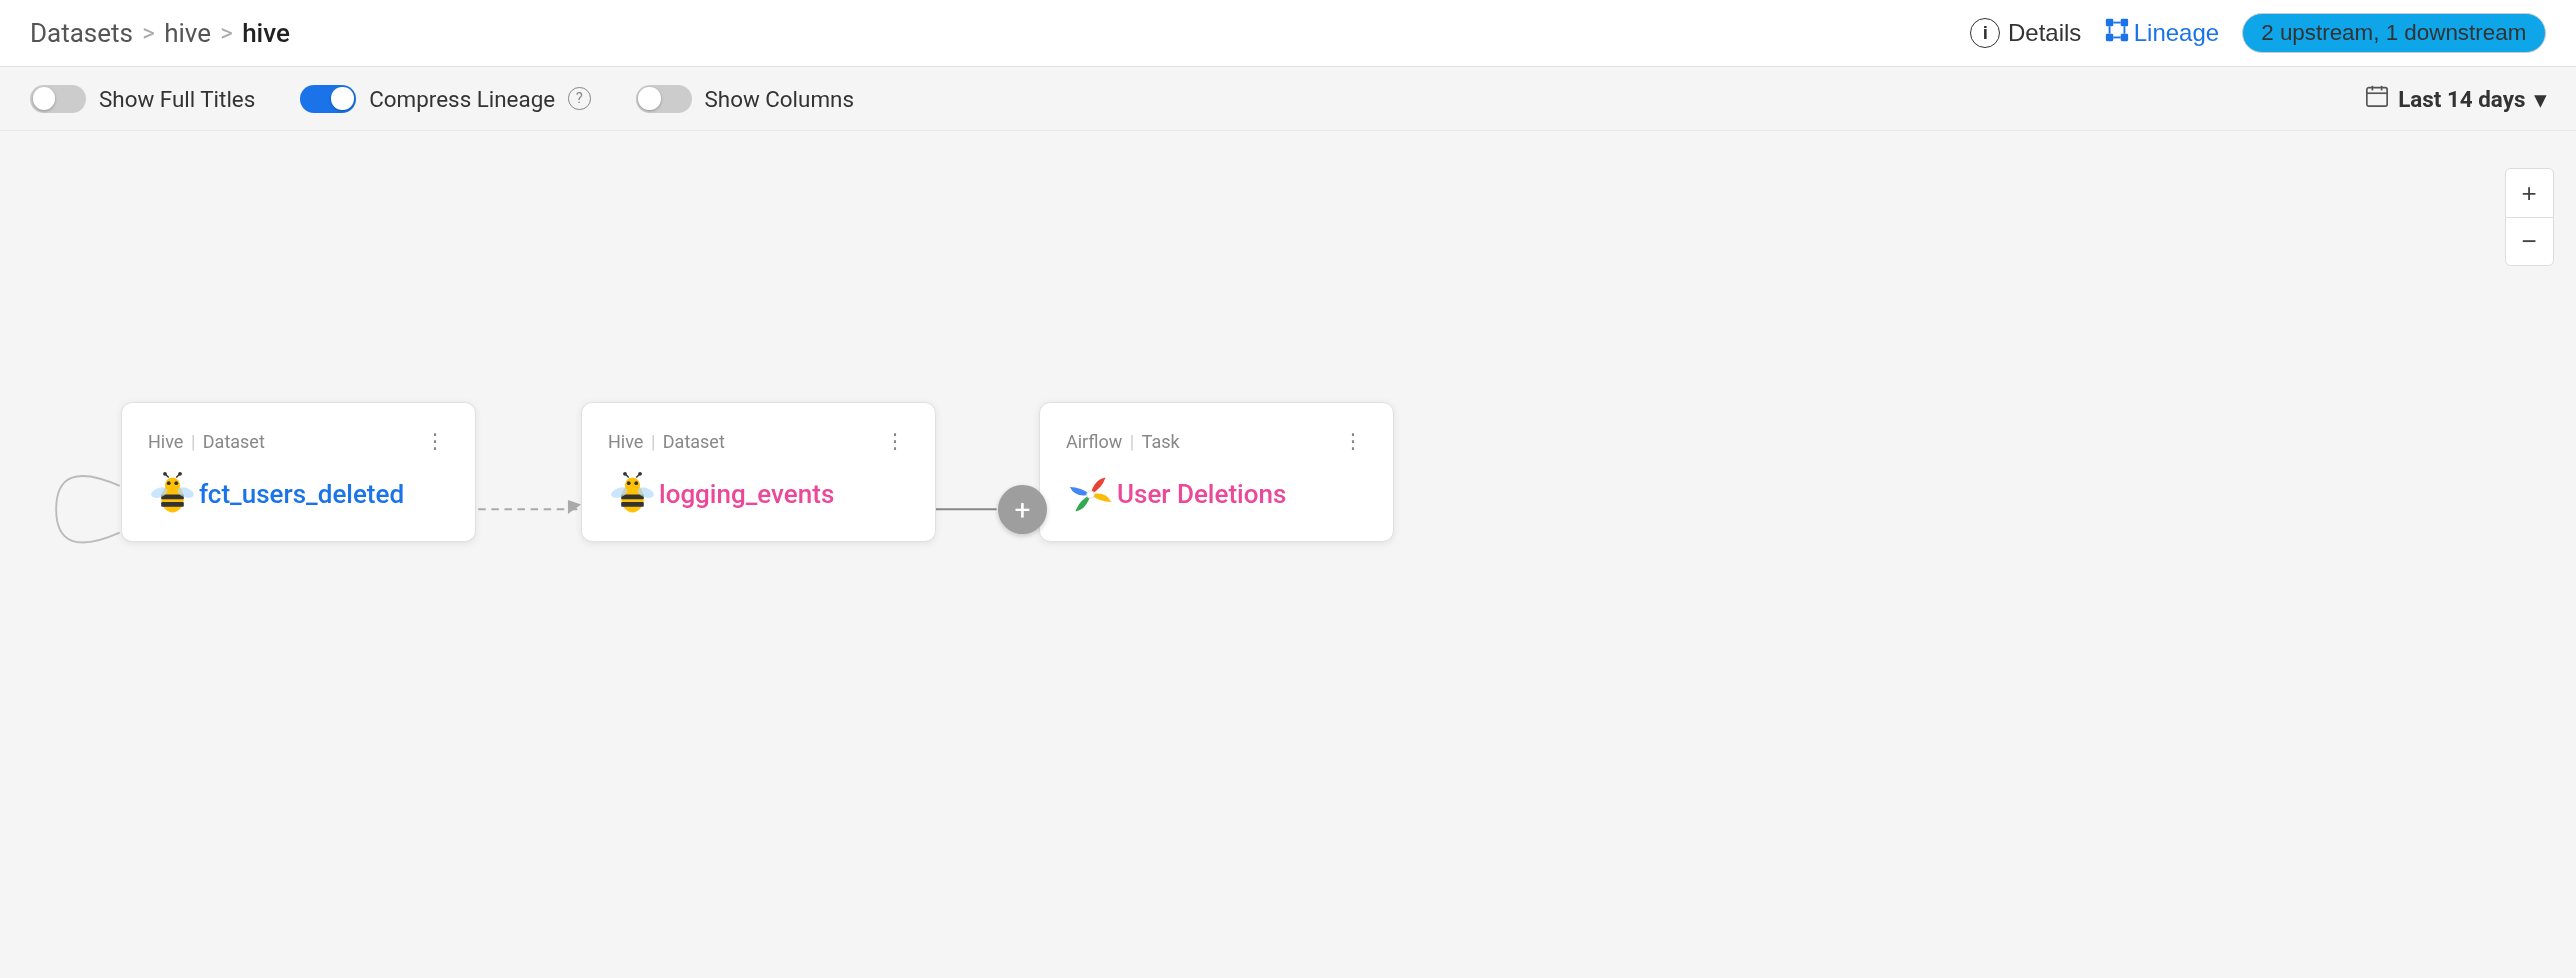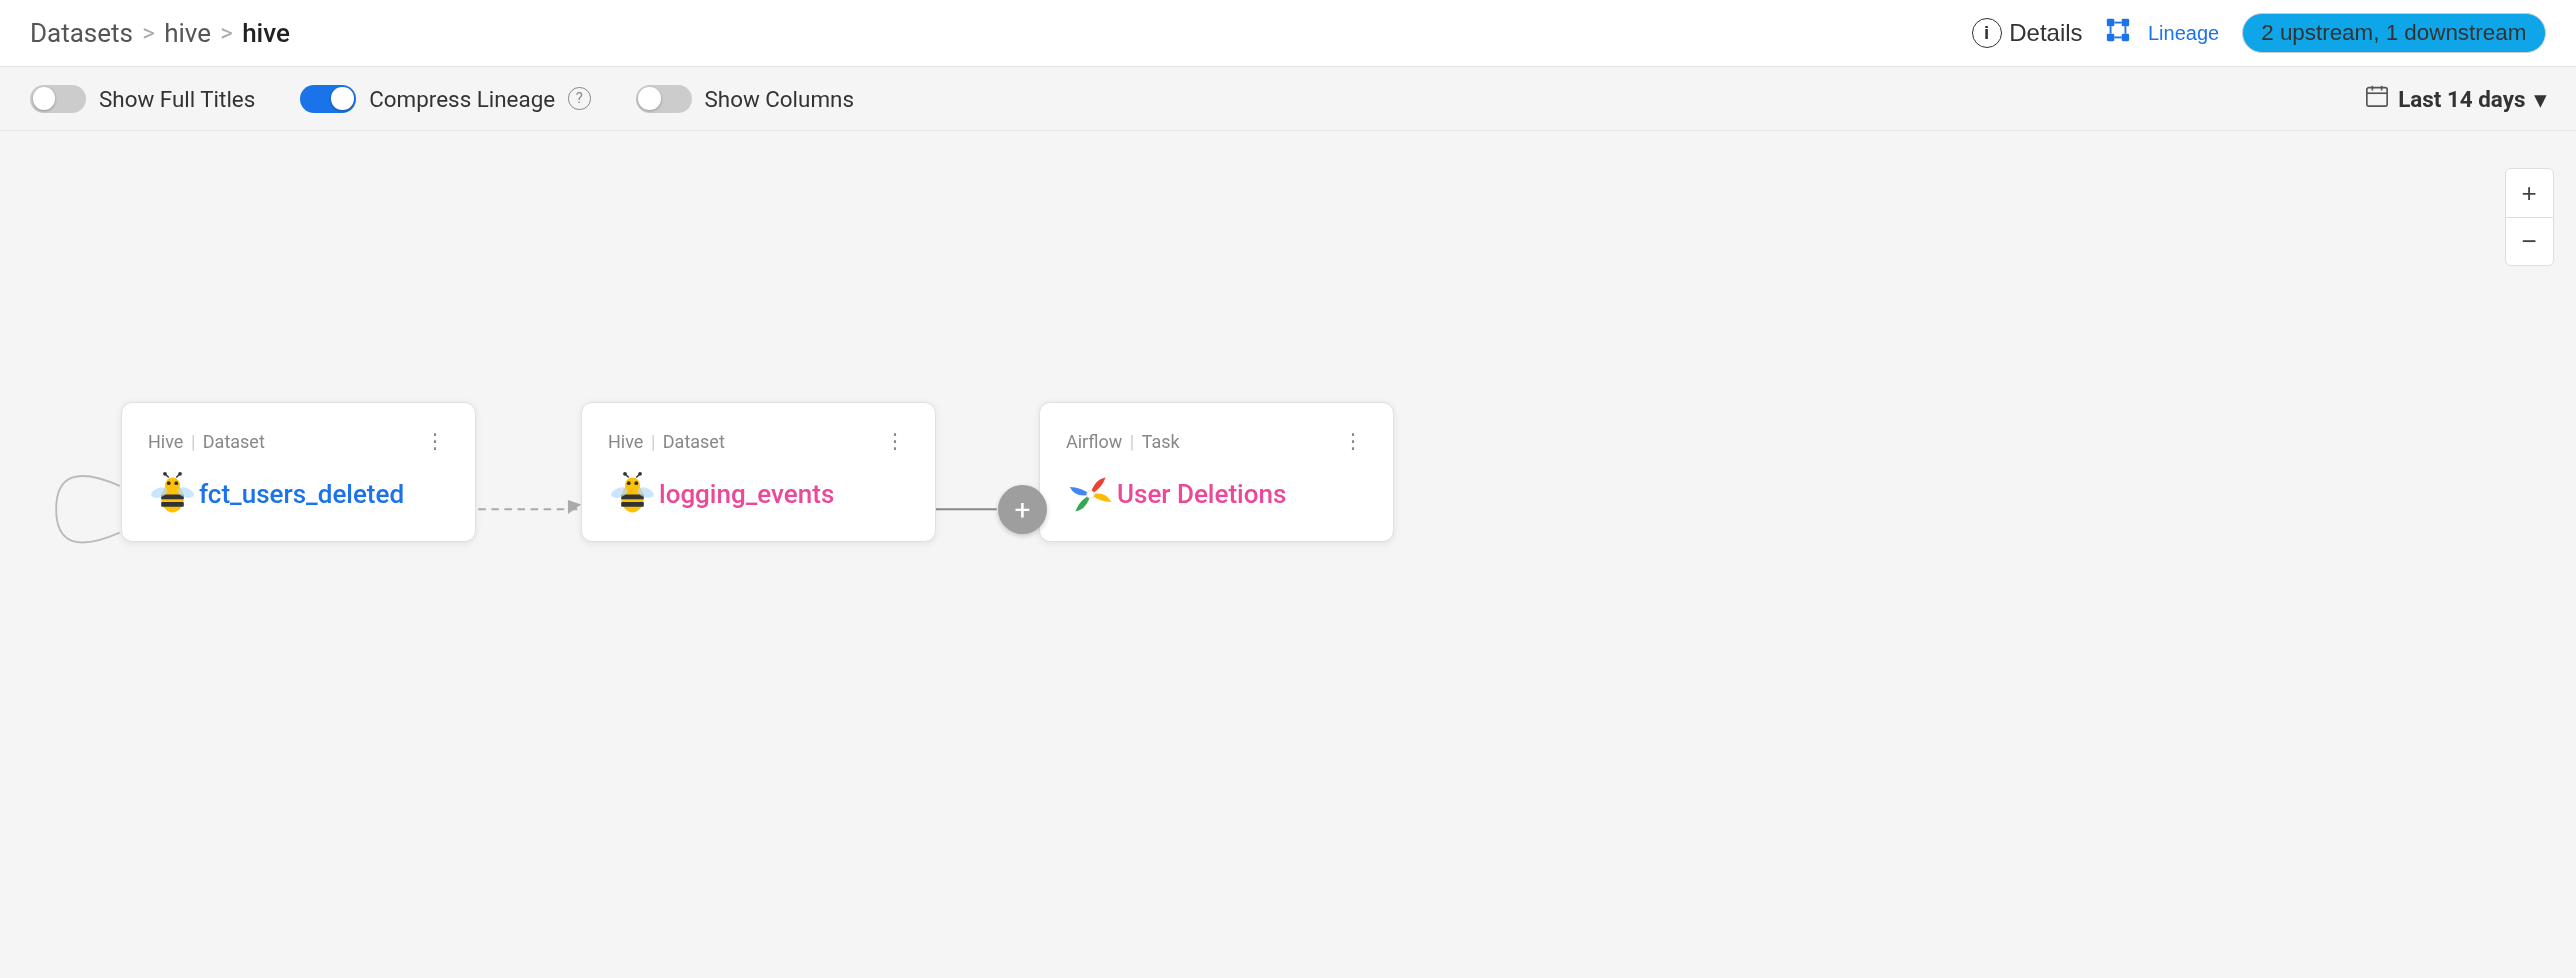--- a/index.html
+++ b/index.html
@@ -59,22 +59,22 @@
       height: 30px;
       border-radius: 50%;
       border: 1.9px solid #333;
       display: flex; align-items: center; justify-content: center;
       font-size: 18.7px;
       font-weight: bold;
     }
     .lineage-btn {
       display: flex;
       align-items: center;
-      gap: 17px;
-      font-size: 20px;
+      gap: 4px;
+      font-size: 24px;
       color: #1a73e8;
       cursor: pointer;
       background: none;
       border: none;
       font-weight: 500;
     }
     .lineage-icon {
       color: #1a73e8;
       font-size: 24px;
     }

